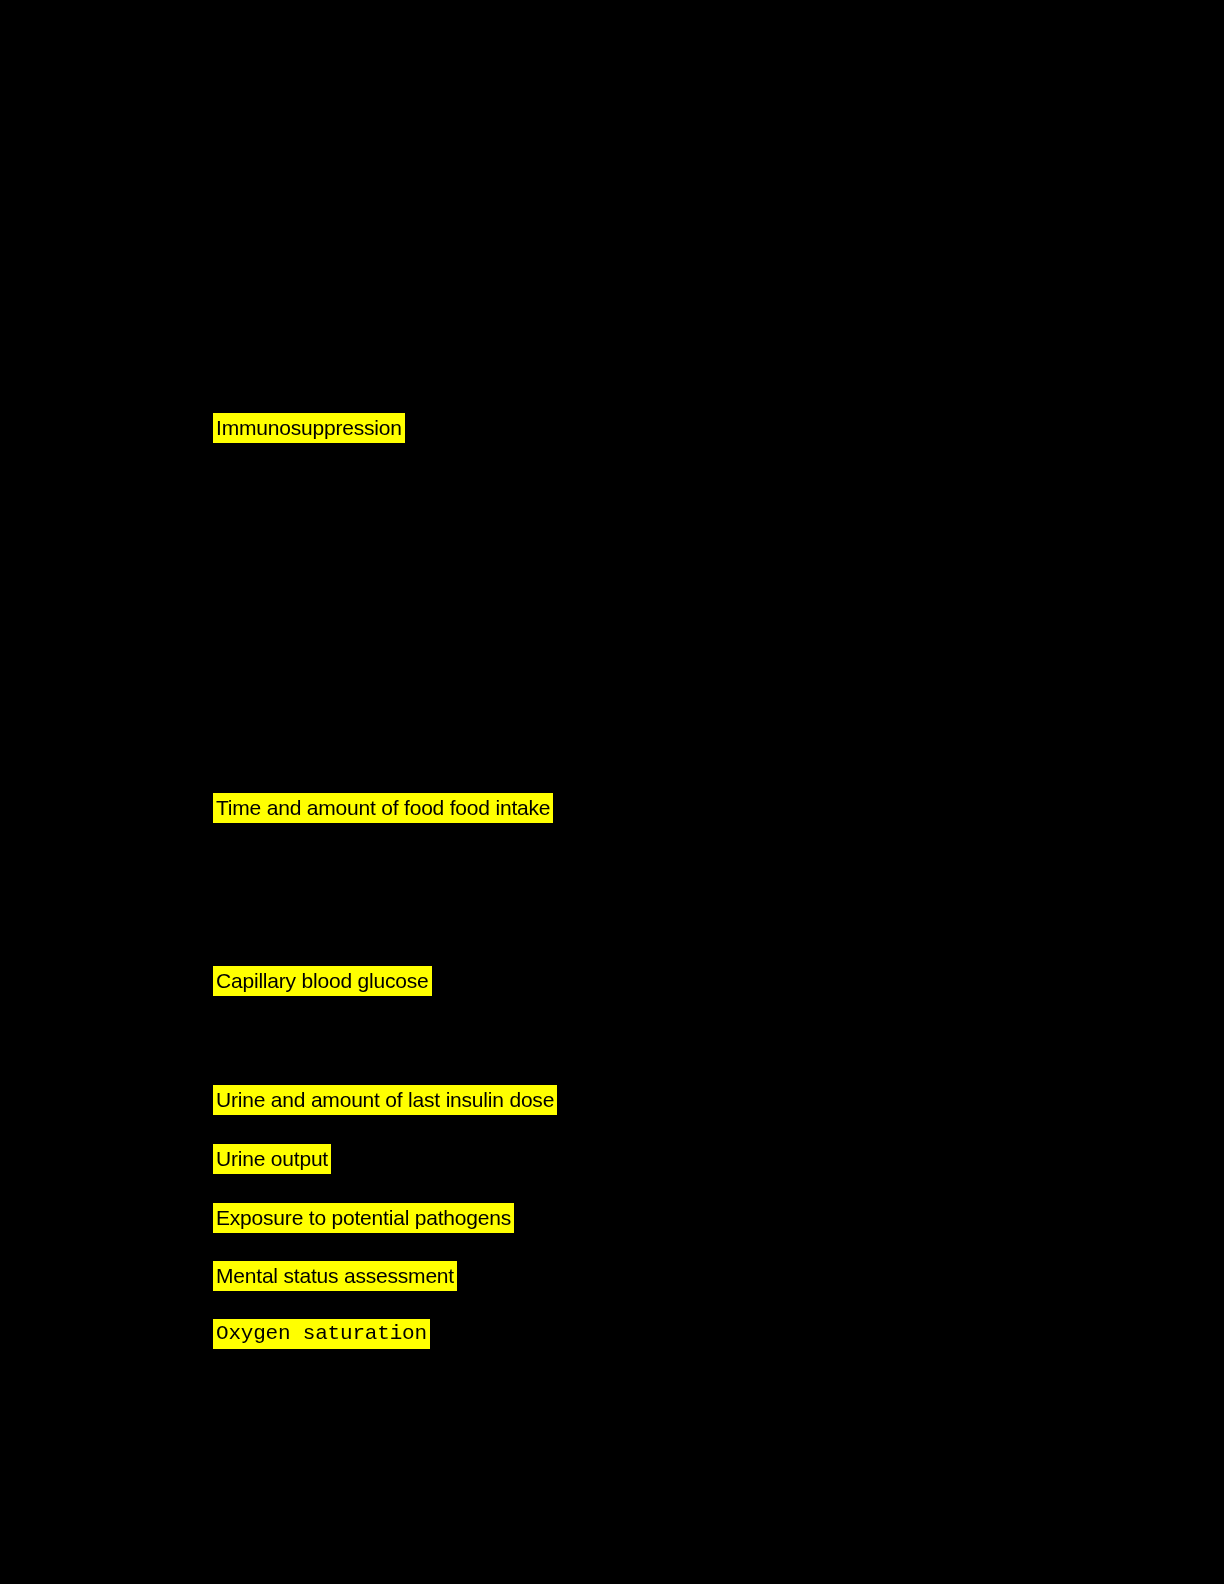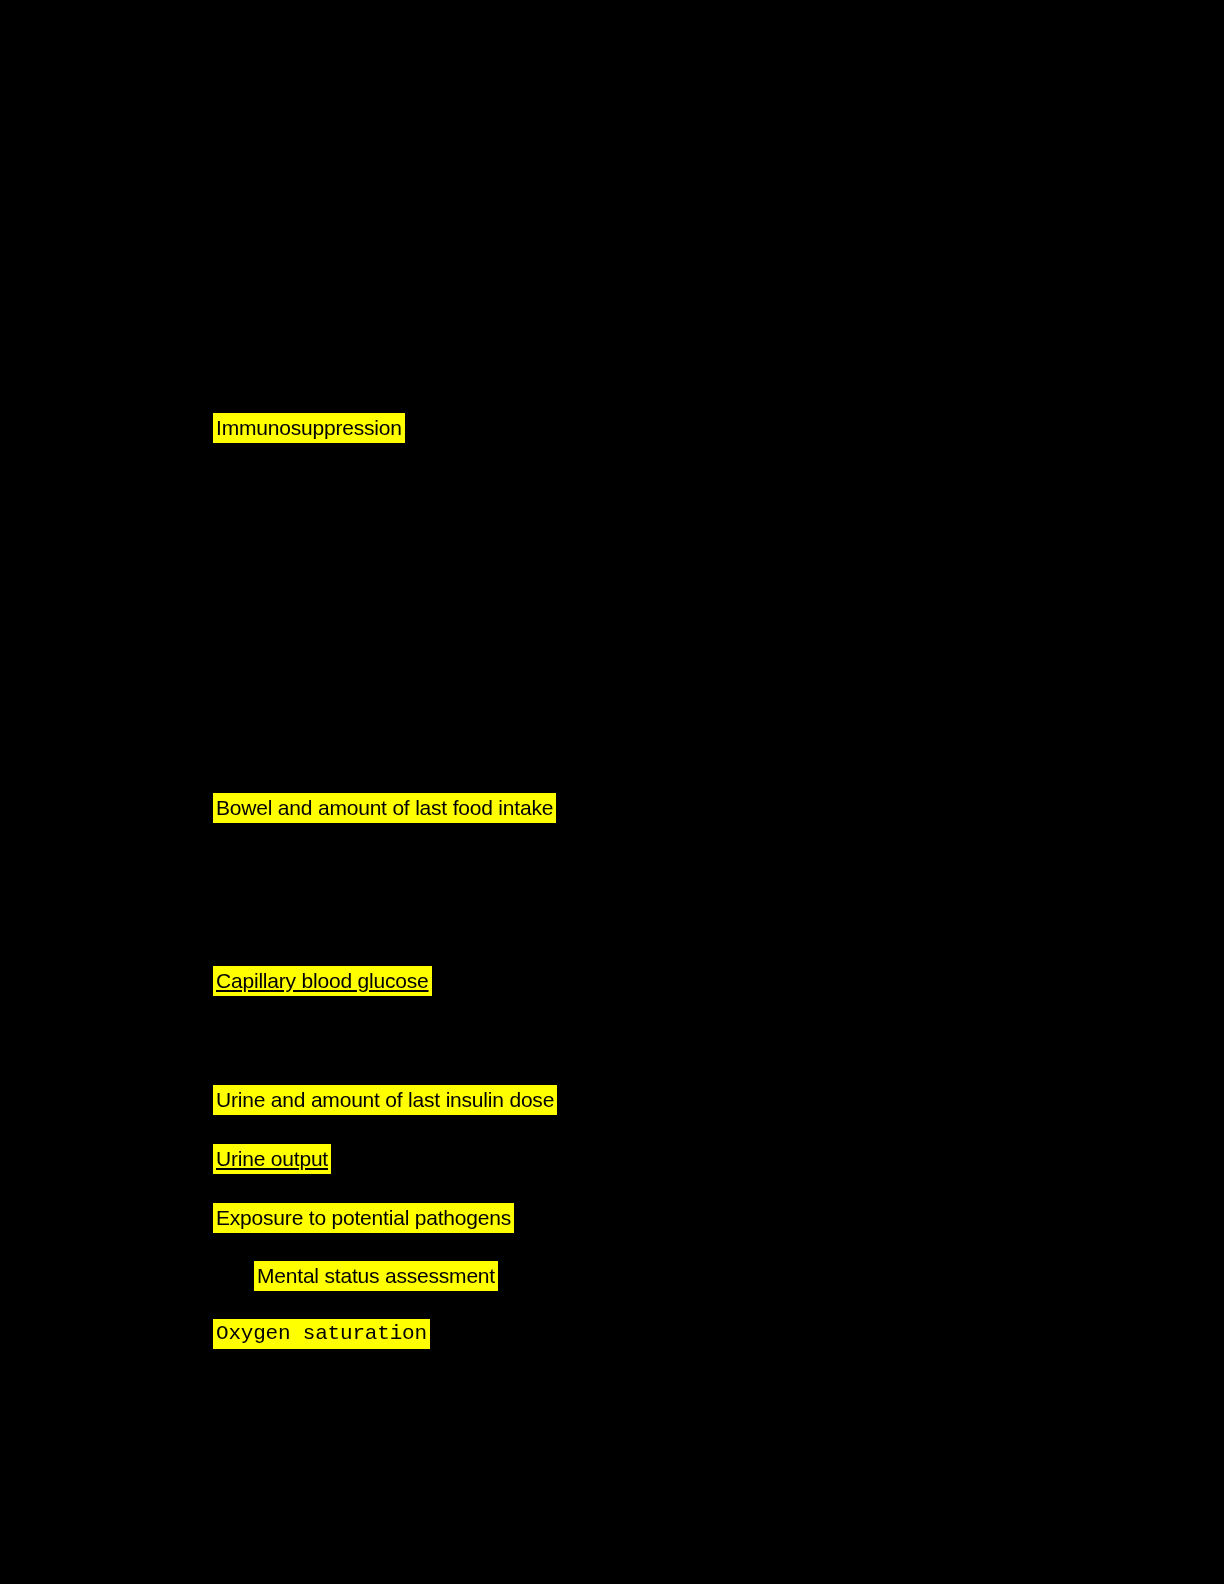--- a/index.html
+++ b/index.html
@@ -34,36 +34,36 @@
     padding: 0 3px;
   }
   .hl-line {
     display: block;
     white-space: nowrap;
   }
   
   #hl-immunosuppression { left: 213px; top: 413px; }
   #hl-capillary-bowel   { left: 213px; top: 710px; }  
   #hl-food-intake       { left: 213px; top: 793px; }
-  #hl-blood-glucose     { left: 213px; top: 966px; text-decoration: underline; }
+  #hl-blood-glucose     { left: 213px; top: 966px; }
   #hl-insulin-dose      { left: 213px; top: 1085px; }
-  #hl-urine-output      { left: 213px; top: 1144px; text-decoration: underline; }
+  #hl-urine-output      { left: 213px; top: 1144px; }
   #hl-pathogens         { left: 213px; top: 1203px; }
-  #hl-mental-status     { left: 213px; top: 1261px; margin-left: 41px; }
+  #hl-mental-status     { left: 213px; top: 1261px; }
   #hl-oxygen-saturation { left: 213px; top: 1319px; font-family: Liberation Mono, monospace; }
 </style>
 </head>
 <body>
 
 <div class="page">
 
   <span id="hl-immunosuppression" class="hl">Immunosuppression</span>
 
 
-  <span id="hl-food-intake" class="hl">Bowel and amount of last food intake</span>
+  <span id="hl-food-intake" class="hl">Time and amount of food food intake</span>
 
   <span id="hl-blood-glucose" class="hl">Capillary blood glucose</span>
 
   <span id="hl-insulin-dose" class="hl">Urine and amount of last insulin dose</span>
 
   <span id="hl-urine-output" class="hl">Urine output</span>
 
   <span id="hl-pathogens" class="hl">Exposure to potential pathogens</span>
 
   <span id="hl-mental-status" class="hl">Mental status assessment</span>

